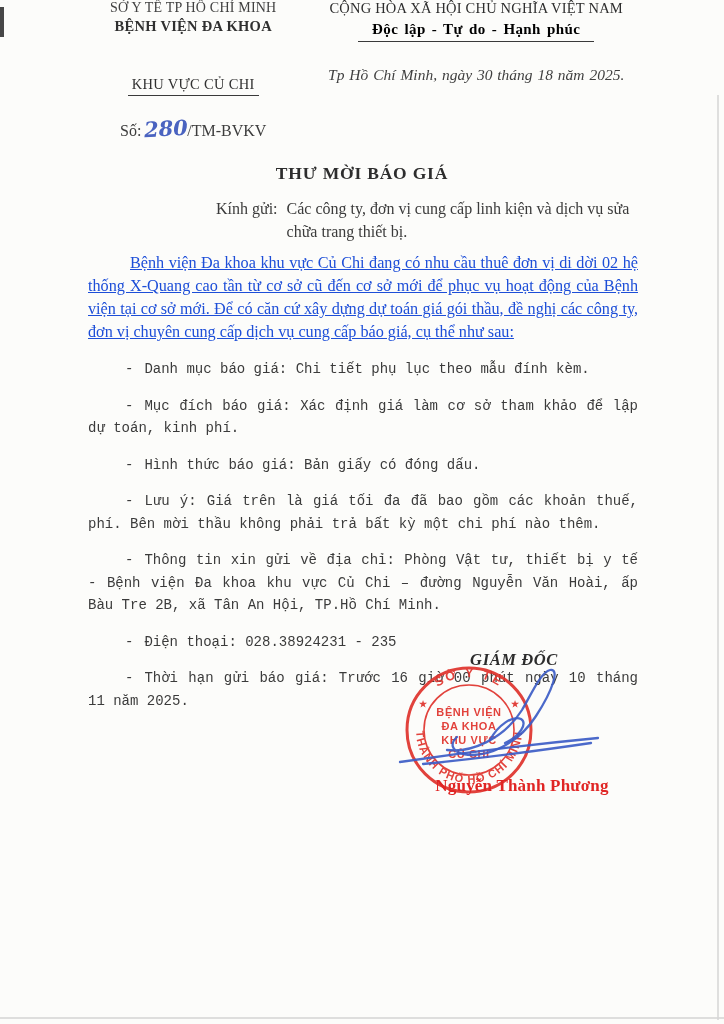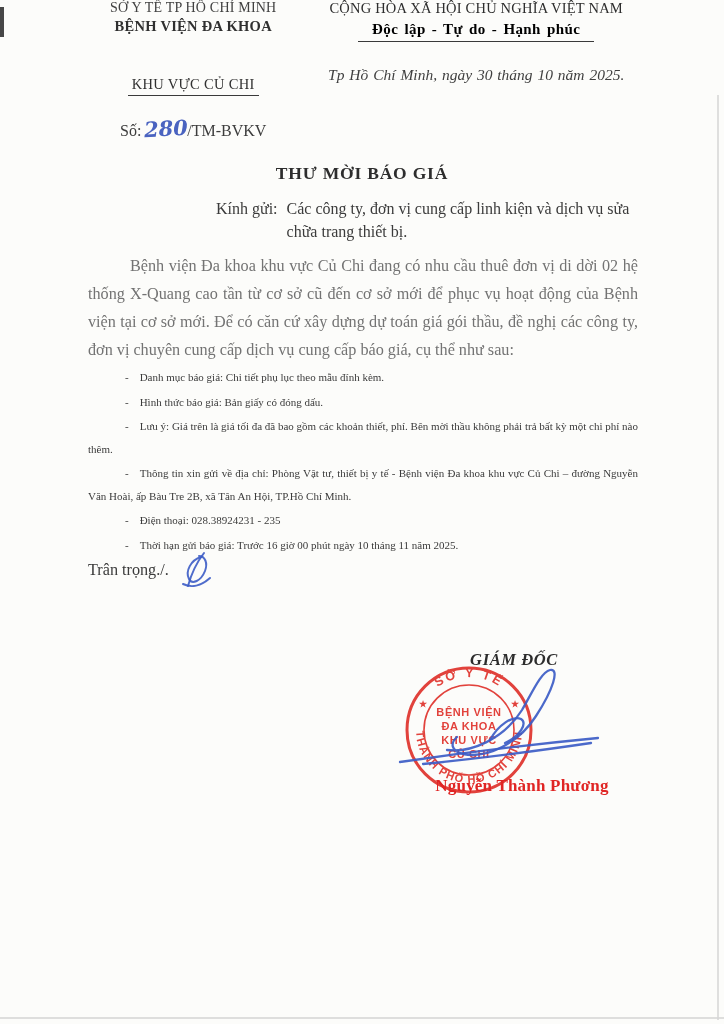--- a/index.html
+++ b/index.html
@@ -38,24 +38,24 @@
   
   .doc-title{margin:22px 12px 0;text-align:center;font-size:17.5px;font-weight:bold;
     color:#2d2d2d;letter-spacing:.8px;}
 
   
   .salutation{display:flex;margin:14px 0 0 216px;font-size:16px;line-height:22.5px;}
   .salutation .label{margin-right:9px;white-space:nowrap;}
   .salutation .recipients{width:348px;}
 
   
-  .para{margin:9px 86px 0 88px;font-size:16.2px;line-height:28px;text-align:justify;
-    text-indent:42px;color:#737373;}
-  .li{margin:2px 86px 2px 88px;font-size:11px;line-height:22.5px;text-align:justify;
-    text-indent:37px;color:#3b3b3b;}
+  .para{margin:9px 86px 0 88px;font-size:16.2px;line-height:23px;text-align:justify;
+    text-indent:42px;color:#1d4ed8;text-decoration:underline;}
+  .li{margin:14px 86px 2px 88px;font-size:14px;line-height:22.5px;text-align:justify;
+    text-indent:37px;color:#3b3b3b;font-family:Liberation Mono, monospace;}
   .li .dash{padding-right:11px;}
   .bullets{margin-top:1px;}
   .closing{margin:3px 86px 0 88px;font-size:16.2px;line-height:22.5px;color:#3b3b3b;}
   .paraph-svg{vertical-align:middle;margin:-18px 0 -14px 8px;}
 
   
   .sig-area{position:absolute;left:0;top:0;width:724px;height:0;}
   .sig-role{position:absolute;left:430px;top:650px;width:168px;text-align:center;
     font-size:16.5px;font-weight:bold;color:#2c2c2c;letter-spacing:.6px;font-style:italic;}
   .stamp{position:absolute;left:402px;top:663px;opacity:.93;}
@@ -86,49 +86,43 @@
       <div class="org-l1">SỞ Y TẾ TP HỒ CHÍ MINH</div>
       <div class="org-l2">BỆNH VIỆN ĐA KHOA</div>
       <div class="org-l3"><span>KHU VỰC CỦ CHI</span></div>
       <div class="doc-number">
         <span>Số:</span><span class="hand">280</span><span>/TM-BVKV</span>
       </div>
     </div>
     <div class="col-right">
       <div class="nat-l1">CỘNG HÒA XÃ HỘI CHỦ NGHĨA VIỆT NAM</div>
       <div class="nat-l2"><span>Độc lập - Tự do - Hạnh phúc</span></div>
-      <div class="date-line">Tp Hồ Chí Minh, ngày 30 tháng 10 năm 2025.</div>
+      <div class="date-line">Tp Hồ Chí Minh, ngày 30 tháng 18 năm 2025.</div>
     </div>
   </div>
 
   <div class="doc-title">THƯ MỜI BÁO GIÁ</div>
 
   <div class="salutation">
     <span class="label">Kính gửi:</span>
     <div class="recipients">Các công ty, đơn vị cung cấp linh kiện và dịch vụ sửa chữa trang thiết bị.</div>
   </div>
 
   <p class="para">Bệnh viện Đa khoa khu vực Củ Chi đang có nhu cầu thuê đơn vị di dời 02 hệ thống X-Quang cao tần từ cơ sở cũ đến cơ sở mới để phục vụ hoạt động của Bệnh viện tại cơ sở mới. Để có căn cứ xây dựng dự toán giá gói thầu, đề nghị các công ty, đơn vị chuyên cung cấp dịch vụ cung cấp báo giá, cụ thể như sau:</p>
 
   <div class="bullets">
     <p class="li"><span class="dash">-</span><span>Danh mục báo giá: Chi tiết phụ lục theo mẫu đính kèm.</span></p>
+    <p class="li"><span class="dash">-</span><span>Mục đích báo giá: Xác định giá làm cơ sở tham khảo để lập dự toán, kinh phí.</span></p>
     <p class="li"><span class="dash">-</span><span>Hình thức báo giá: Bản giấy có đóng dấu.</span></p>
-    <p class="li"><span class="dash">-</span><span>Lưu ý: Giá trên là giá tối đa đã bao gồm các khoản thiết, phí. Bên mời thầu không phải trả bất kỳ một chi phí nào thêm.</span></p>
+    <p class="li"><span class="dash">-</span><span>Lưu ý: Giá trên là giá tối đa đã bao gồm các khoản thuế, phí. Bên mời thầu không phải trả bất kỳ một chi phí nào thêm.</span></p>
     <p class="li"><span class="dash">-</span><span>Thông tin xin gửi về địa chỉ: Phòng Vật tư, thiết bị y tế - Bệnh viện Đa khoa khu vực Củ Chi – đường Nguyễn Văn Hoài, ấp Bàu Tre 2B, xã Tân An Hội, TP.Hồ Chí Minh.</span></p>
     <p class="li"><span class="dash">-</span><span>Điện thoại: 028.38924231 - 235</span></p>
     <p class="li"><span class="dash">-</span><span>Thời hạn gửi báo giá: Trước 16 giờ 00 phút ngày 10 tháng 11 năm 2025.</span></p>
   </div>
 
-  <p class="closing">
-    <span>Trân trọng./.</span><svg class="paraph-svg" width="42" height="44" viewBox="0 0 42 44">
-      <path d="M27,6 C20,15 14,28 11,39"></path>
-      <path d="M24,10 C14,13 8,24 12,32 C15,38 24,34 28,24 C31,16 28,9 22,9"></path>
-      <path d="M6,37 C14,41 24,39 33,31"></path>
-    </svg>
-  </p>
 
   <div class="sig-area">
     <div class="sig-role">GIÁM ĐỐC</div>
 
     <svg class="stamp" width="134" height="134" viewBox="0 0 134 134">
       <defs>
         <path id="arcTop" d="M 14,67 A 53,53 0 0 1 120,67"></path>
         <path id="arcBot" d="M 14,67 A 53,53 0 0 0 120,67"></path>
       </defs>
       <circle class="ring-outer" cx="67" cy="67" r="62"></circle>

